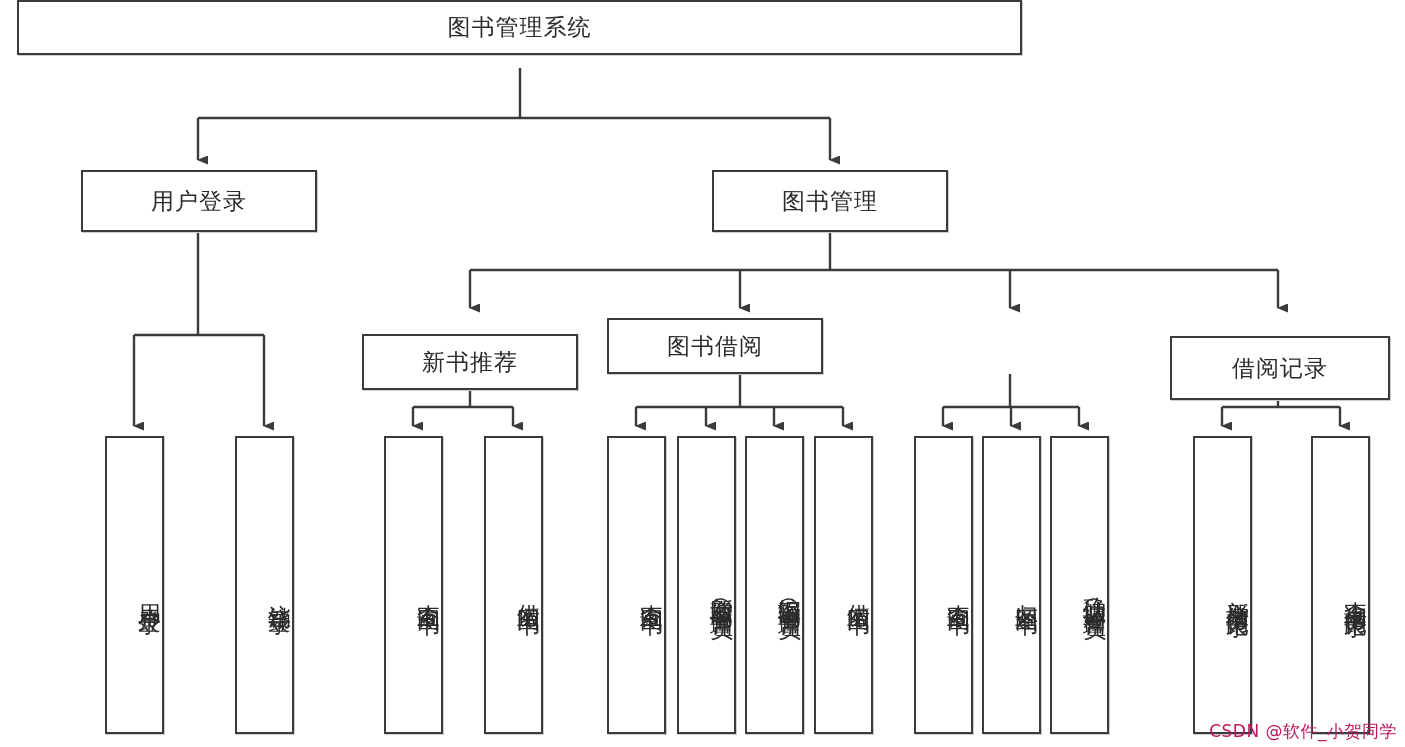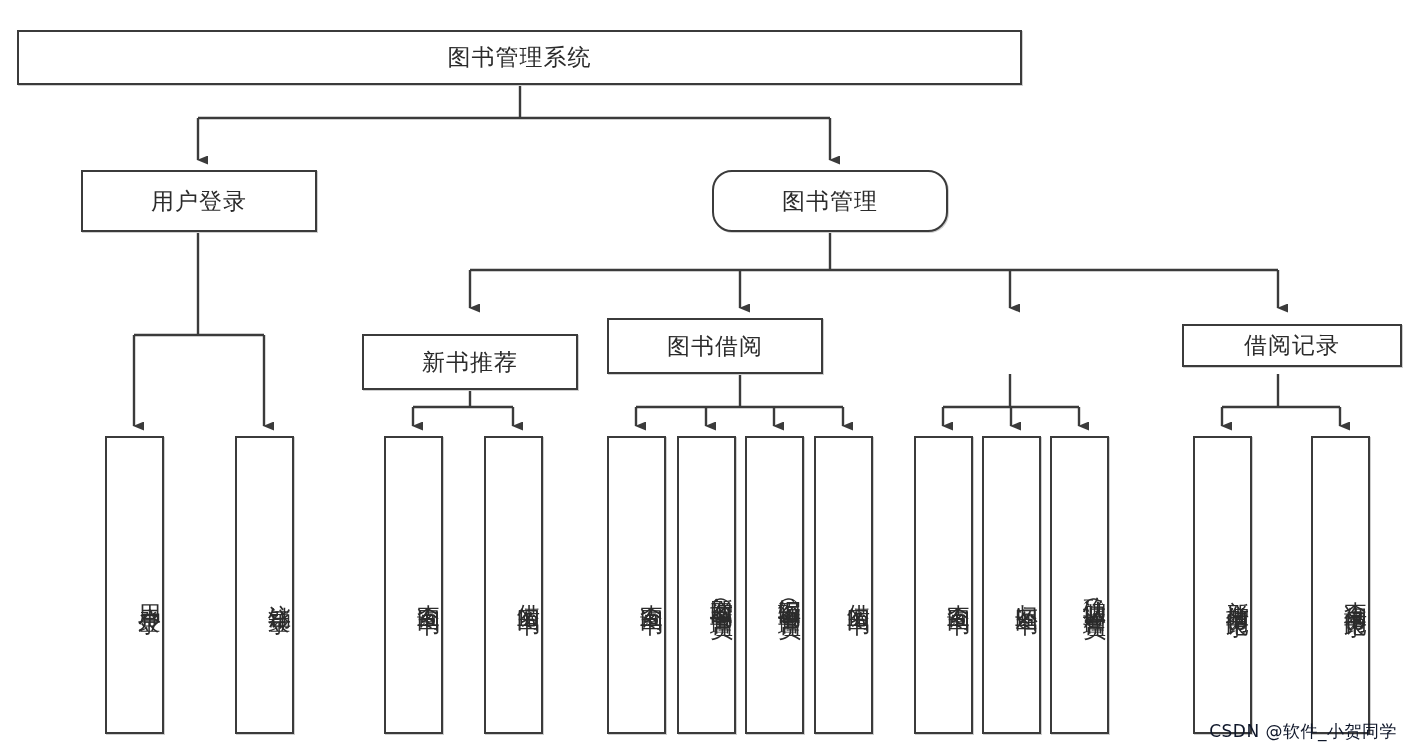--- a/index.html
+++ b/index.html
@@ -54,21 +54,21 @@
     writing-mode: vertical-rl;
     text-orientation: upright;
     display: block;
     white-space: nowrap;
   }
   .watermark {
     position: absolute;
     right: 8px;
     bottom: 4px;
     font-size: 17px;
-    color: #0f172a;
+    color: #be185d;
     letter-spacing: 0.5px;
     white-space: nowrap;
   }
 </style>
 </head>
 <body>
 
 <div id="canvas">
 
   <svg id="wires" viewBox="0 0 1405 747" xmlns="http://www.w3.org/2000/svg">
@@ -114,38 +114,38 @@
       <path d="M1011,407 L1011,426" marker-end="url(#arrow)"></path>
       <path d="M1079,407 L1079,426" marker-end="url(#arrow)"></path>
 
       <path d="M1278,374 L1278,407"></path>
       <path d="M1222,407 L1340,407"></path>
       <path d="M1222,407 L1222,426" marker-end="url(#arrow)"></path>
       <path d="M1340,407 L1340,426" marker-end="url(#arrow)"></path>
     </g>
   </svg>
 
-  <div class="node h" style="left:17px; top:30px; width:1005px; height:55px;">
+  <div class="node h" style="left:17px; top:0; width:1005px; height:55px;">
     <span>图书管理系统</span>
   </div>
 
   <div class="node h" style="left:81px; top:170px; width:236px; height:62px;">
     <span>用户登录</span>
   </div>
-  <div class="node h" style="left:712px; top:170px; width:236px; height:62px;border-radius:20px;">
+  <div class="node h" style="left:712px; top:170px; width:236px; height:62px;">
     <span>图书管理</span>
   </div>
 
   <div class="node h" style="left:362px; top:318px; width:216px; height:56px;margin-top:16px;">
     <span>新书推荐</span>
   </div>
   <div class="node h" style="left:607px; top:318px; width:216px; height:56px;">
     <span>图书借阅</span>
   </div>
-  <div class="node h" style="left:1170px; top:324px; width:220px; height:43px;margin-left:12px;">
+  <div class="node h" style="left:1170px; top:336px; width:220px; height:64px;">
     <span>借阅记录</span>
   </div>
 
   <div class="node v" style="left:105px; top:436px; width:59px; height:298px;">
     <span class="vtext">用户登录</span>
   </div>
   <div class="node v" style="left:235px; top:436px; width:59px; height:298px;">
     <span class="vtext">注销登录</span>
   </div>
 

